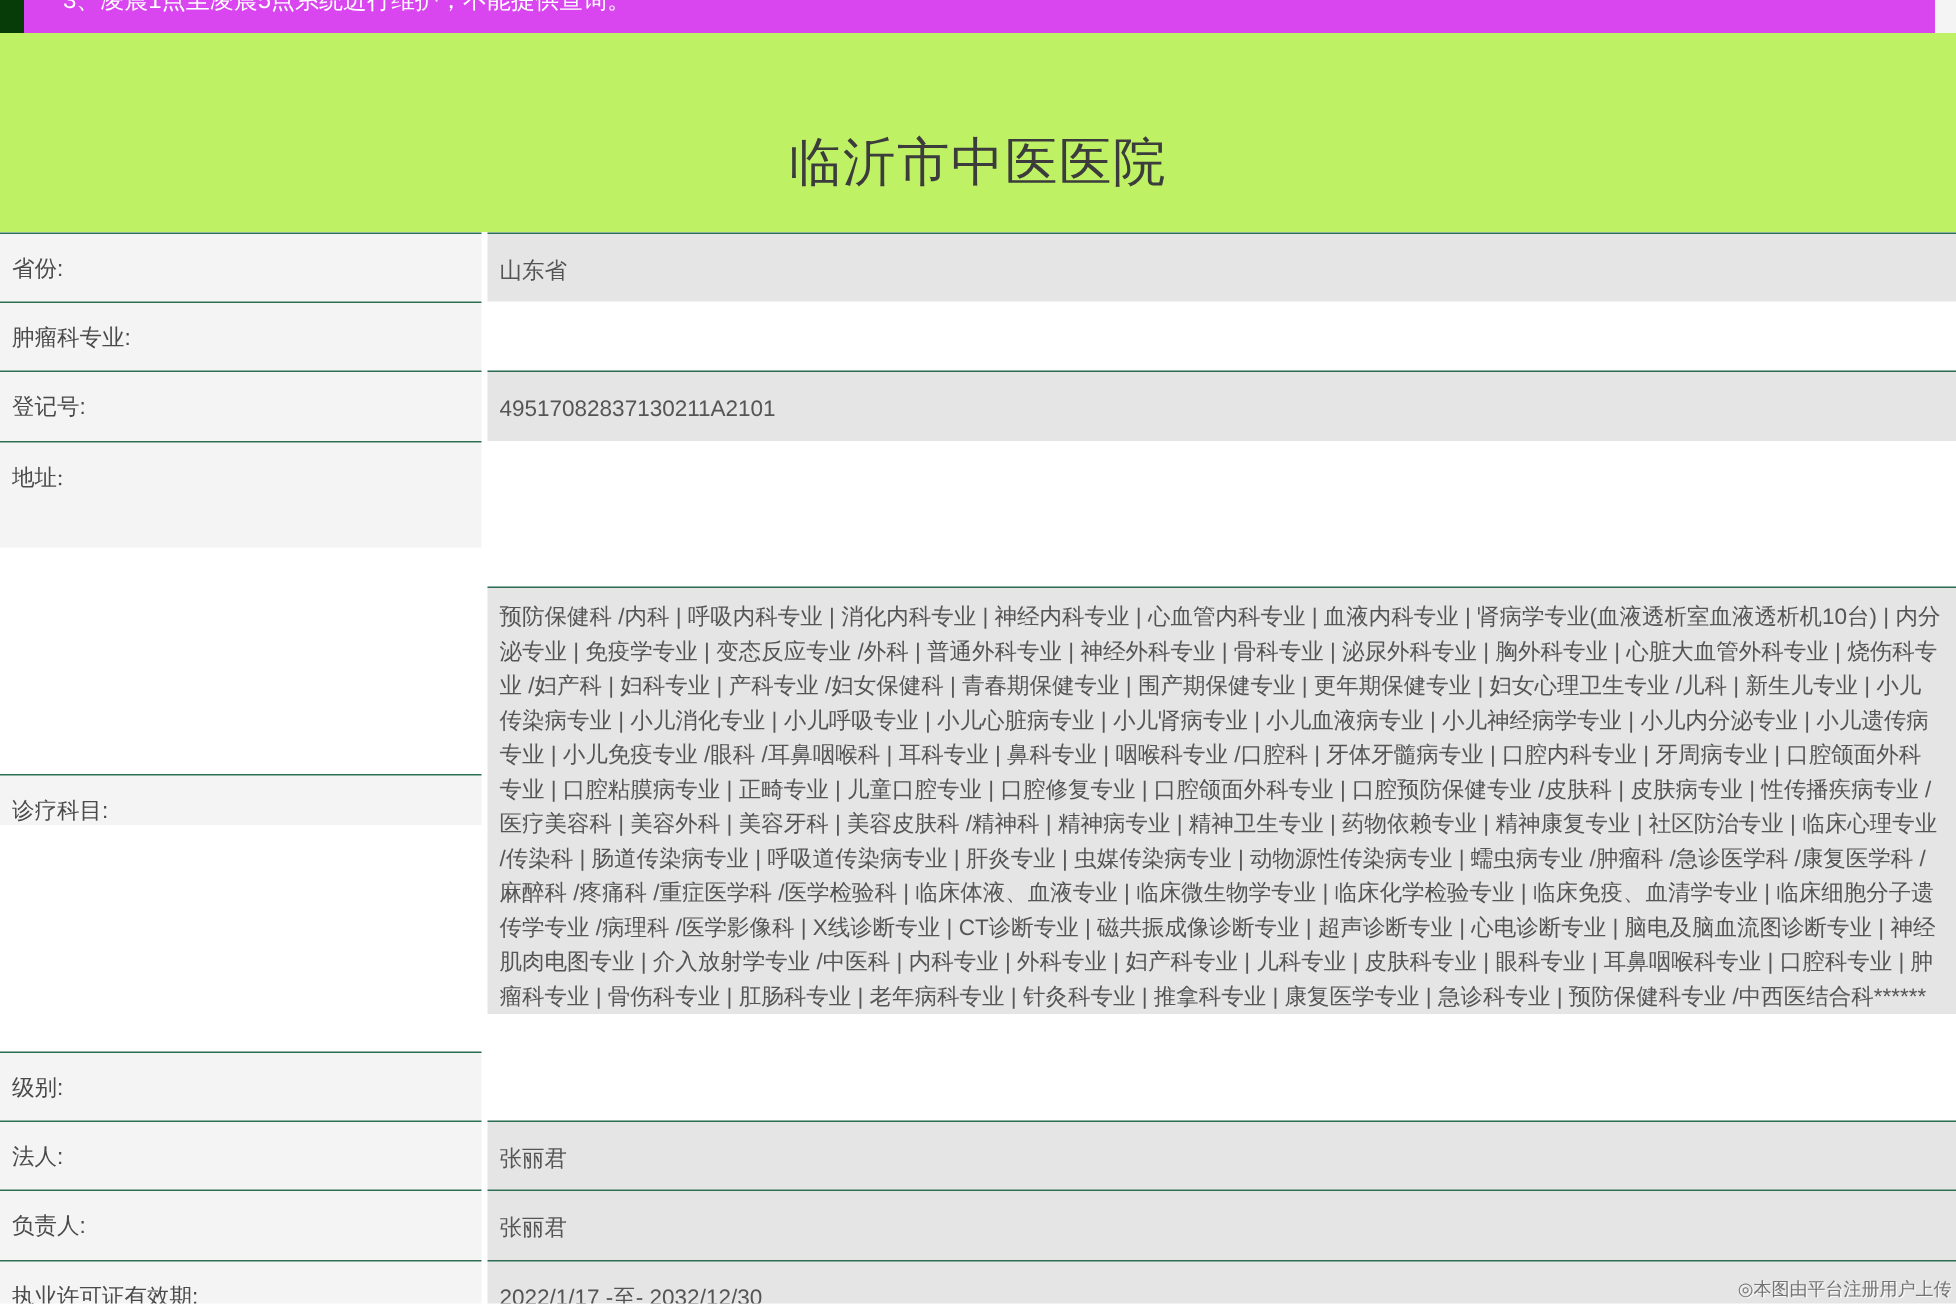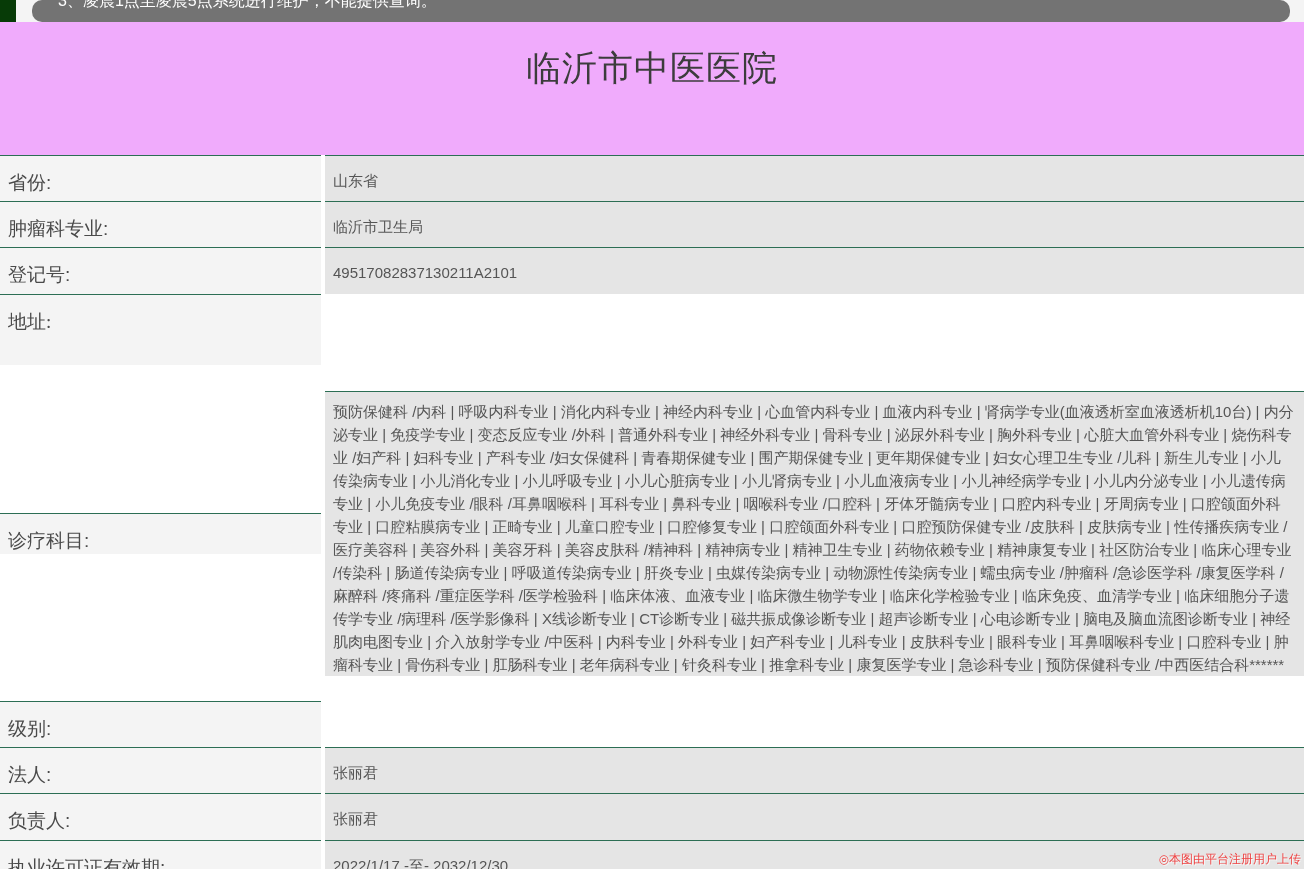--- a/index.html
+++ b/index.html
@@ -4,62 +4,62 @@
 <style>
   html,body{margin:0;padding:0;}
   body{
     width:1304px;height:869px;overflow:hidden;position:relative;
     background:#ffffff;
     font-family:"Liberation Sans","DejaVu Sans",sans-serif;
   }
   
   .banner-wrap{position:relative;height:22px;background:#f4f4f4;}
   .banner{
-    position:absolute;left:32px;right:14px;top:0;height:22px;
-    background:#737373;overflow:hidden;border-radius:10px;
+    position:absolute;left:16px;right:14px;top:0;height:22px;
+    background:#d946ef;overflow:hidden;
   }
   .banner-edge{
     position:absolute;left:0;top:0;width:16px;height:22px;background:#073b07;
   }
   .banner-text{
     position:absolute;left:26px;top:-9px;
     color:#ffffff;font-size:16px;line-height:20px;white-space:nowrap;
   }
   
   .title-band{
-    height:133px;background:#f0abfc;
-    display:flex;align-items:flex-start;justify-content:center;
+    height:133px;background:#bef264;
+    display:flex;align-items:flex-end;justify-content:center;
   }
   .page-title{
     font-size:35px;font-weight:400;color:#3c3c3c;letter-spacing:1px;
   }
   
   .info-table{width:1304px;background:#ffffff;}
   .row{display:flex;box-sizing:border-box;background:#ffffff;}
   .cell{box-sizing:border-box;border-top:1px solid #2c6e54;}
   .cell-label{
     width:321px;background:#f4f4f4;margin-right:4px;
     padding:14px 6px 0 8px;
-    color:#4a4a4a;font-size:19px;
+    color:#4a4a4a;font-size:15px;
   }
   .cell-value{
     flex:1;background:#e5e5e5;
     padding:13px 10px 0 8px;
     color:#555555;font-size:15px;line-height:23px;
     word-break:break-all;
   }
   .h46{height:46px;}
   .h47{height:47px;}
   .h71{height:71px;font-family:Liberation Serif, serif;}
   .h336{height:336px;align-items:center;}
   .row-subjects .cell-value{padding-top:8px;}
   
   .attribution{
     position:absolute;right:3px;bottom:1px;
-    font-size:12px;color:#ef4444;
+    font-size:12px;color:#737373;
     text-shadow:1px 1px 0 rgba(255,255,255,.7);
     margin-top:20px;
   }
 </style>
 </head>
 <body>
 
 <div class="banner-wrap">
   <div class="banner">
     <span class="banner-text">3、凌晨1点至凌晨5点系统进行维护，不能提供查询。</span>
@@ -73,21 +73,20 @@
 
 <div class="info-table">
 
   <div class="row h46">
     <div class="cell cell-label">省份:</div>
     <div class="cell cell-value">山东省</div>
   </div>
 
   <div class="row h46">
     <div class="cell cell-label">肿瘤科专业:</div>
-    <div class="cell cell-value">临沂市卫生局</div>
   </div>
 
   <div class="row h47">
     <div class="cell cell-label">登记号:</div>
     <div class="cell cell-value">49517082837130211A2101</div>
   </div>
 
   <div class="row h71">
     <div class="cell cell-label">地址:</div>
   </div>

